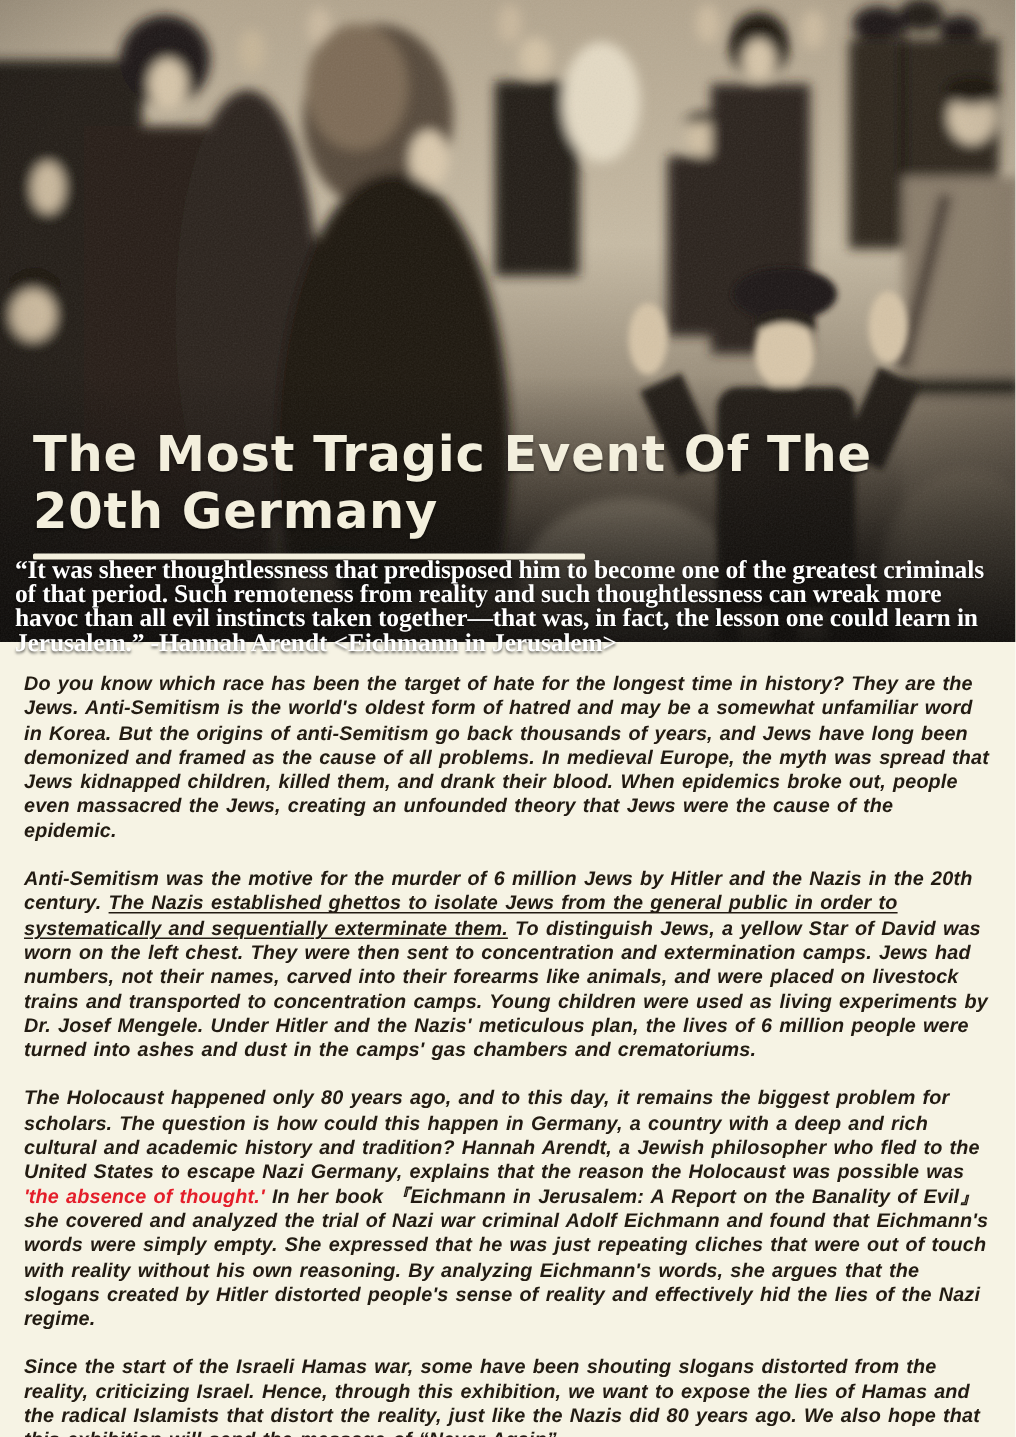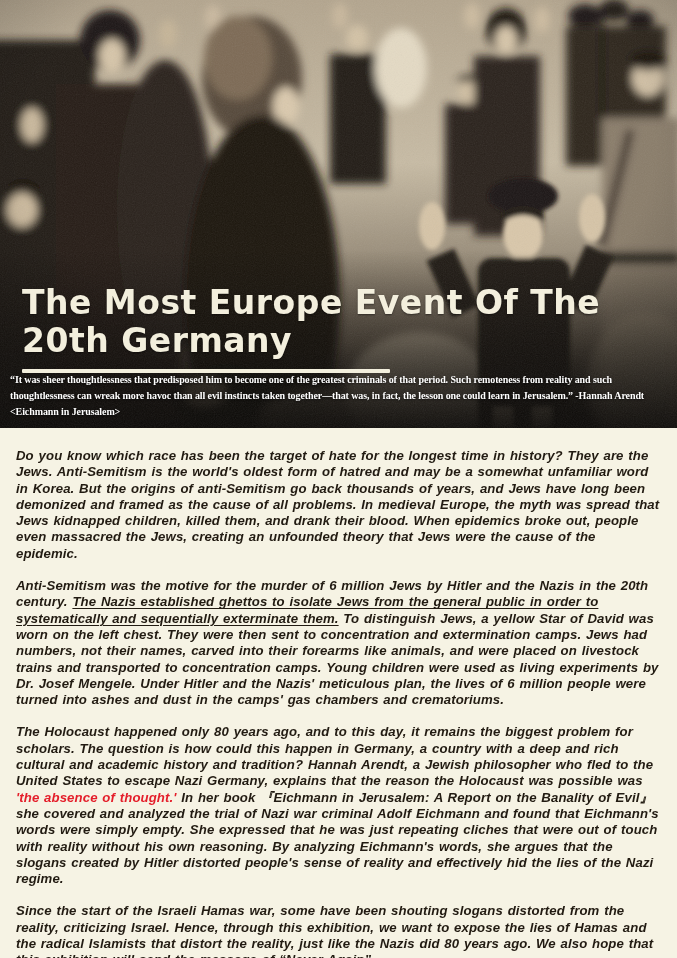--- a/index.html
+++ b/index.html
@@ -36,21 +36,21 @@
   .title-underline{
     margin-top:9px;width:368px;height:4px;
     background:var(--title-cream);
     border-radius:1px;
   }
   .quote-block{
     position:absolute;left:10px;top:372px;width:657px;
     color:#ffffff;
     font-family:"Liberation Serif",serif;
     font-weight:700;
-    font-size:10px;line-height:16.2px;letter-spacing:-.1px;
+    font-size:17px;line-height:16.2px;letter-spacing:-.1px;
     text-shadow:0 1px 2px rgba(0,0,0,.6);
   }
   
   .content{
     padding:20px 16px 0 16px;
     color:var(--ink);
   }
   .para{
     font-family:Liberation Sans, sans-serif;
     font-style:italic;
@@ -201,21 +201,21 @@
         <rect x="494" y="408" width="18" height="20" fill="#c9b79b"></rect>
         <rect x="533" y="408" width="18" height="20" fill="#c9b79b"></rect>
       </g>
 
       <rect x="0" y="0" width="677" height="428" fill="url(#vignette)"></rect>
       <rect x="0" y="250" width="677" height="178" fill="url(#overlayG)"></rect>
       <rect x="0" y="0" width="677" height="428" filter="url(#grainF)" opacity="0.1"></rect>
     </svg>
 
     <div class="title-block">
-      <div>The Most Europe Event Of The</div>
+      <div>The Most Tragic Event Of The</div>
       <div>20th Germany</div>
       <div class="title-underline"></div>
     </div>
 
     <div class="quote-block">“It was sheer thoughtlessness that predisposed him to become one of the greatest criminals of that period. Such remoteness from reality and such thoughtlessness can wreak more havoc than all evil instincts taken together—that was, in fact, the lesson one could learn in Jerusalem.” -Hannah Arendt &lt;Eichmann in Jerusalem&gt;</div>
   </div>
 
   <div class="content">
     <p class="para"><span class="seg seg-normal">Do you know which race has been the target of hate for the longest time in history? They are the Jews. Anti-Semitism is the world's oldest form of hatred and may be a somewhat unfamiliar word in Korea. But the origins of anti-Semitism go back thousands of years, and Jews have long been demonized and framed as the cause of all problems. In medieval Europe, the myth was spread that Jews kidnapped children, killed them, and drank their blood. When epidemics broke out, people even massacred the Jews, creating an unfounded theory that Jews were the cause of the epidemic.</span></p>
     <p class="para"><span class="seg seg-normal">Anti-Semitism was the motive for the murder of 6 million Jews by Hitler and the Nazis in the 20th century. </span><span class="seg seg-underline">The Nazis established ghettos to isolate Jews from the general public in order to systematically and sequentially exterminate them.</span><span class="seg seg-normal"> To distinguish Jews, a yellow Star of David was worn on the left chest. They were then sent to concentration and extermination camps. Jews had numbers, not their names, carved into their forearms like animals, and were placed on livestock trains and transported to concentration camps. Young children were used as living experiments by Dr. Josef Mengele. Under Hitler and the Nazis' meticulous plan, the lives of 6 million people were turned into ashes and dust in the camps' gas chambers and crematoriums.</span></p>

